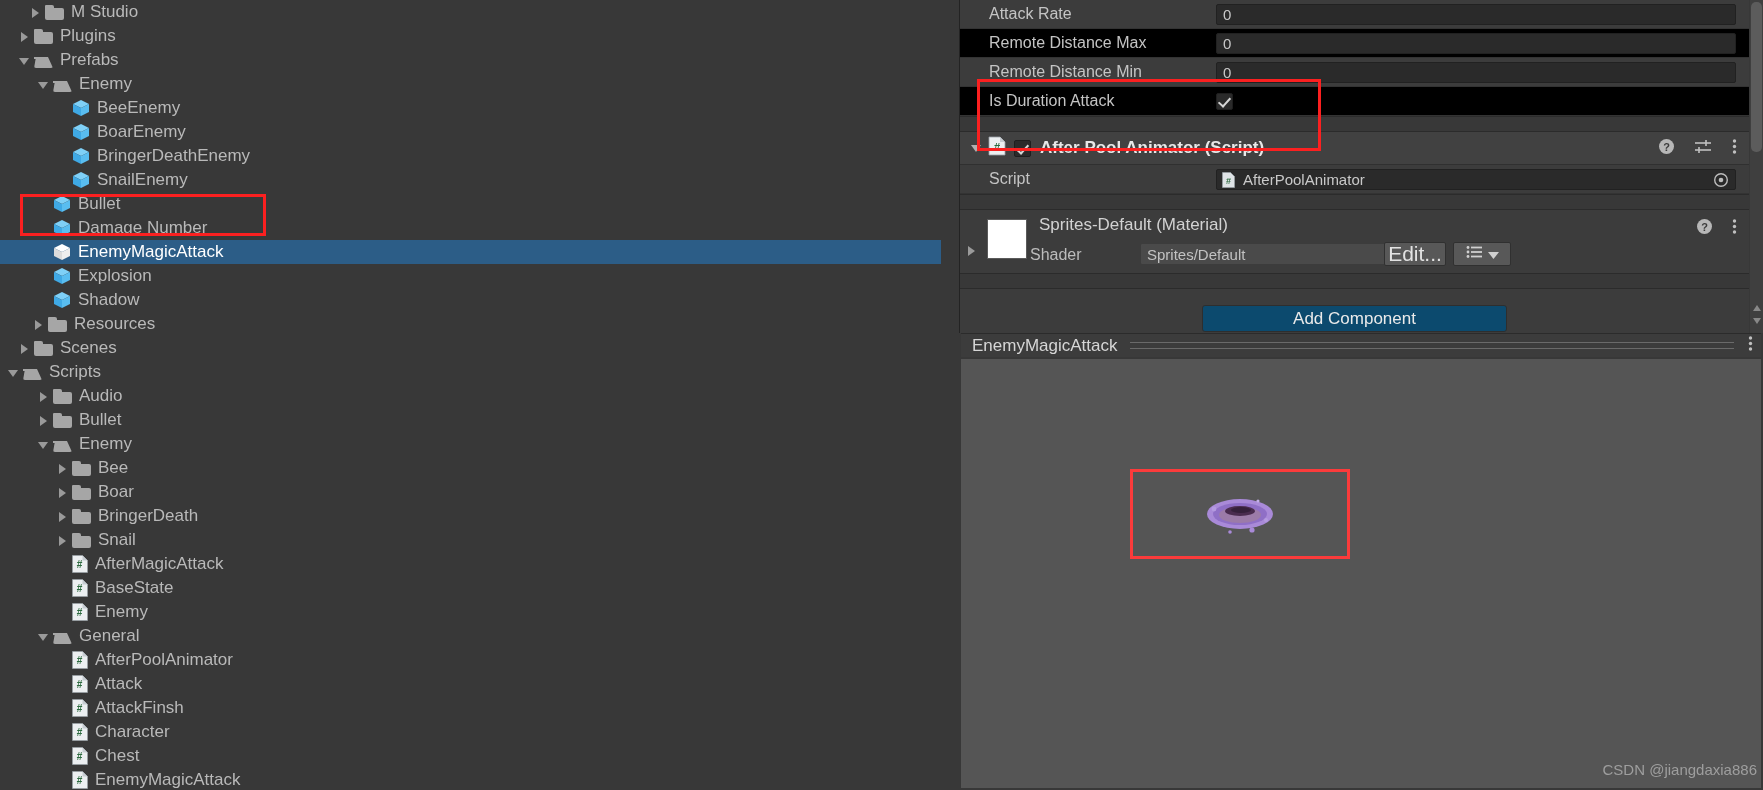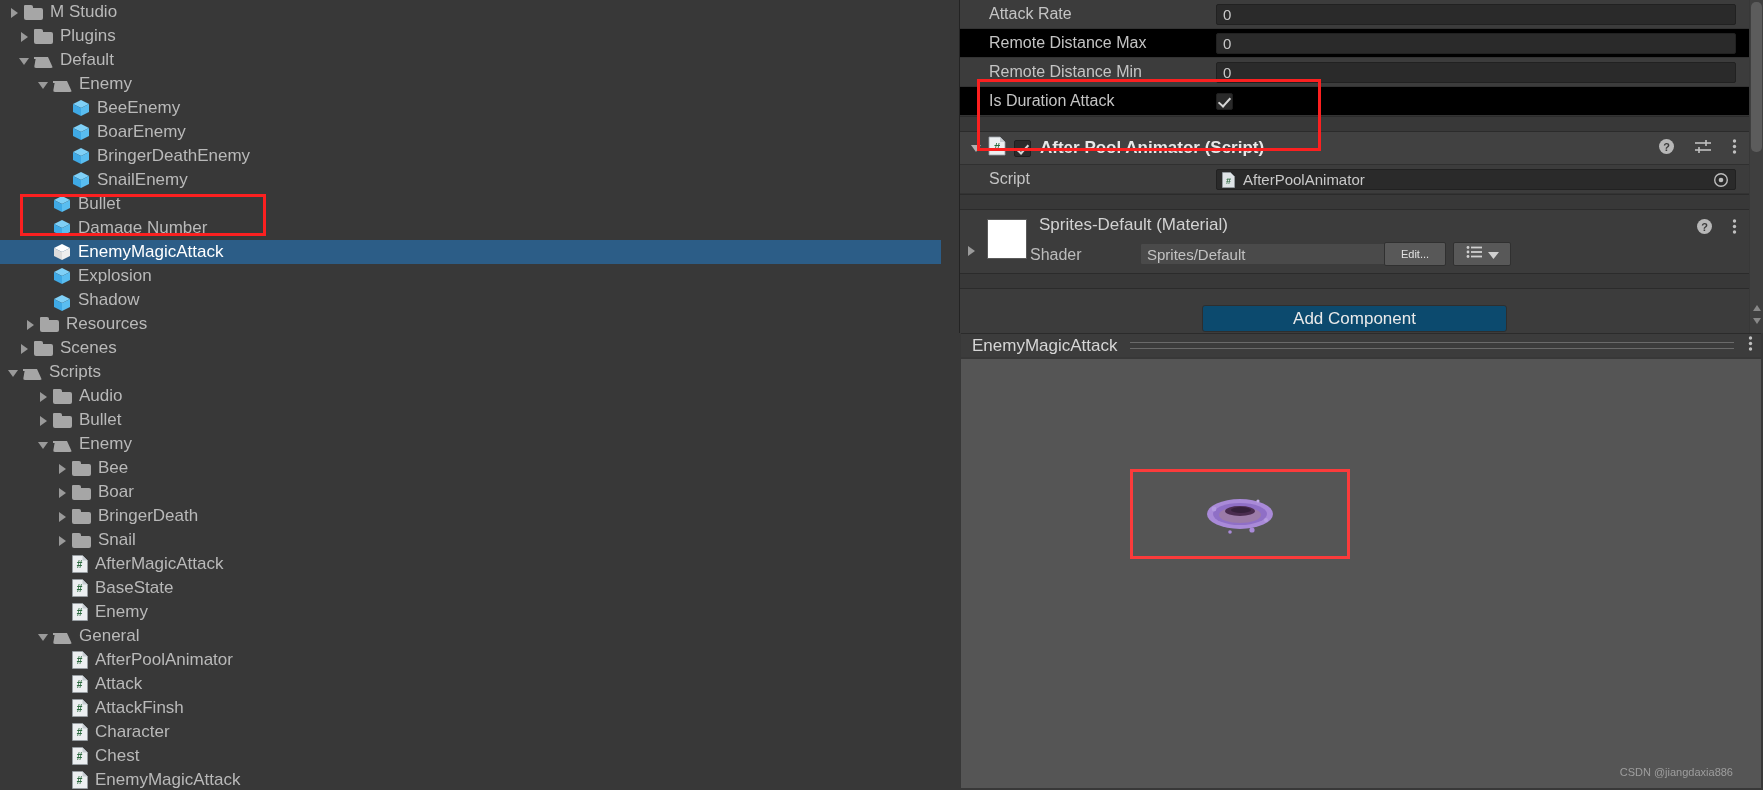--- a/index.html
+++ b/index.html
@@ -202,21 +202,21 @@
   .mat-shader-field .caret {
     position: absolute; right: 7px; top: 9px;
     border-top: 5px solid #c0c0c0;
     border-left: 4px solid transparent; border-right: 4px solid transparent;
   }
   .mat-edit-btn {
     position: absolute; left: 424px; top: 32px;
     width: 62px; height: 24px;
     background: #585858; border: 1px solid #303030; border-radius: 2px;
     display: flex; align-items: center; justify-content: center;
-    font-size: 11px; color: #e2e2e2;
+    font-size: 21px; color: #e2e2e2;
   }
   .mat-list-btn {
     position: absolute; left: 493px; top: 32px;
     width: 58px; height: 24px;
     background: #585858; border: 1px solid #303030; border-radius: 2px;
     display: flex; align-items: center; justify-content: center; gap: 5px;
   }
   .mat-foldout {
     position: absolute; left: 8px; top: 36px;
     width: 0; height: 0;
@@ -269,41 +269,41 @@
     position: absolute; left: 2px; top: 26px; right: 2px; bottom: 2px;
     background: #555555;
   }
   .prev-sprite-box {
     position: absolute; left: 169px; top: 110px;
     width: 220px; height: 90px;
     border: 3px solid #fb3b3b;
   }
   .sprite-svg { position: absolute; left: 50%; top: 50%; transform: translate(-50%,-50%); }
   .watermark {
-    position: absolute; right: 28px; bottom: 10px;
-    font-size: 11px; color: #9e9e9e;
+    position: absolute; right: 4px; bottom: 10px;
+    font-size: 15px; color: #9e9e9e;
   }
 
   
   .redbox {
     position: absolute;
     border: 3px solid #fb2020;
     pointer-events: none;
   }
   #redbox-tree     { left: 20px;  top: 194px; width: 246px; height: 42px; }
   #redbox-script   { left: 977px; top: 79px;  width: 344px; height: 72px; }
 </style>
 </head>
 <body>
 
 <div id="root">
 
   <div id="project-panel">
     <div id="tree-list">
-        <div class="tree-row" style="padding-left: 8px;">
+        <div class="tree-row" style="padding-left: 29px;">
           <span class="twisty closed"></span>
           <span class="ico ico-folder">
             <span class="ftab"></span>
             <span class="fbody"></span>
           </span>
           <span class="row-label">M Studio</span>
         </div>
         <div class="tree-row" style="padding-left: 18px;">
           <span class="twisty closed"></span>
           <span class="ico ico-folder">
@@ -311,21 +311,21 @@
             <span class="fbody"></span>
           </span>
           <span class="row-label">Plugins</span>
         </div>
         <div class="tree-row" style="padding-left: 18px;">
           <span class="twisty open"></span>
           <span class="ico ico-folder open">
             <span class="fopenline"></span>
             <span class="fbody"></span>
           </span>
-          <span class="row-label">Default</span>
+          <span class="row-label">Prefabs</span>
         </div>
         <div class="tree-row" style="padding-left: 37px;">
           <span class="twisty open"></span>
           <span class="ico ico-folder open">
             <span class="fopenline"></span>
             <span class="fbody"></span>
           </span>
           <span class="row-label">Enemy</span>
         </div>
         <div class="tree-row" style="padding-left: 56px;">
@@ -409,32 +409,32 @@
           <span class="twisty none"></span>
           <span class="ico ico-cube">
     <svg class="cube-svg" width="18" height="18" viewBox="0 0 18 18">
       <path d="M9 1 L17 5 L9 9 L1 5 Z" fill="#7fd0f7"></path>
       <path d="M1 5 L9 9 L9 17 L1 13 Z" fill="#3fa9e5"></path>
       <path d="M17 5 L9 9 L9 17 L17 13 Z" fill="#59bdf0"></path>
     </svg>
           </span>
           <span class="row-label">Explosion</span>
         </div>
-        <div class="tree-row" style="padding-left: 37px; align-items: flex-end;">
+        <div class="tree-row" style="padding-left: 37px;">
           <span class="twisty none"></span>
           <span class="ico ico-cube">
     <svg class="cube-svg" width="18" height="18" viewBox="0 0 18 18">
       <path d="M9 1 L17 5 L9 9 L1 5 Z" fill="#7fd0f7"></path>
       <path d="M1 5 L9 9 L9 17 L1 13 Z" fill="#3fa9e5"></path>
       <path d="M17 5 L9 9 L9 17 L17 13 Z" fill="#59bdf0"></path>
     </svg>
           </span>
           <span class="row-label">Shadow</span>
         </div>
-        <div class="tree-row" style="padding-left: 24px;">
+        <div class="tree-row" style="padding-left: 32px;">
           <span class="twisty closed"></span>
           <span class="ico ico-folder">
             <span class="ftab"></span>
             <span class="fbody"></span>
           </span>
           <span class="row-label">Resources</span>
         </div>
         <div class="tree-row" style="padding-left: 18px;">
           <span class="twisty closed"></span>
           <span class="ico ico-folder">

